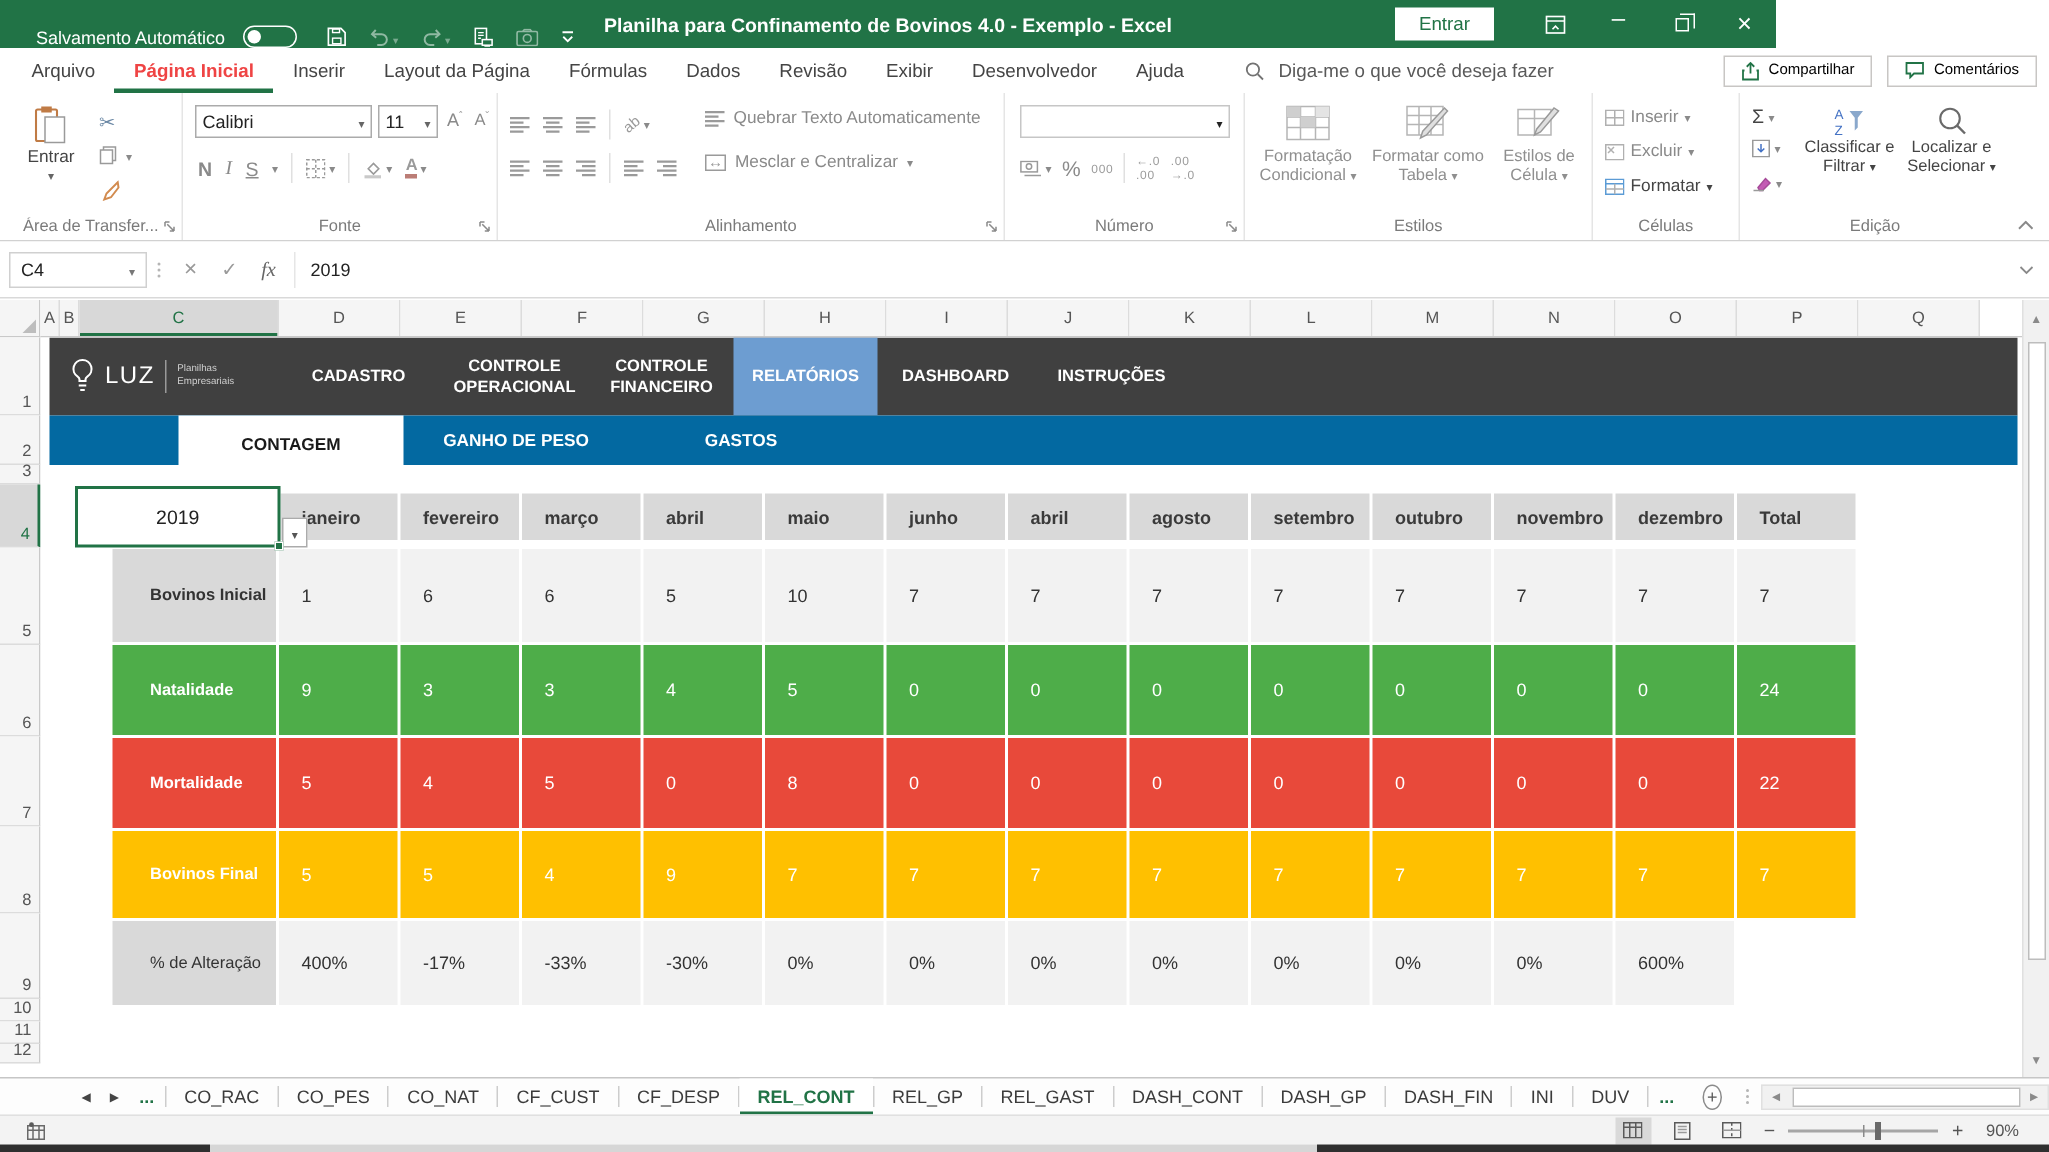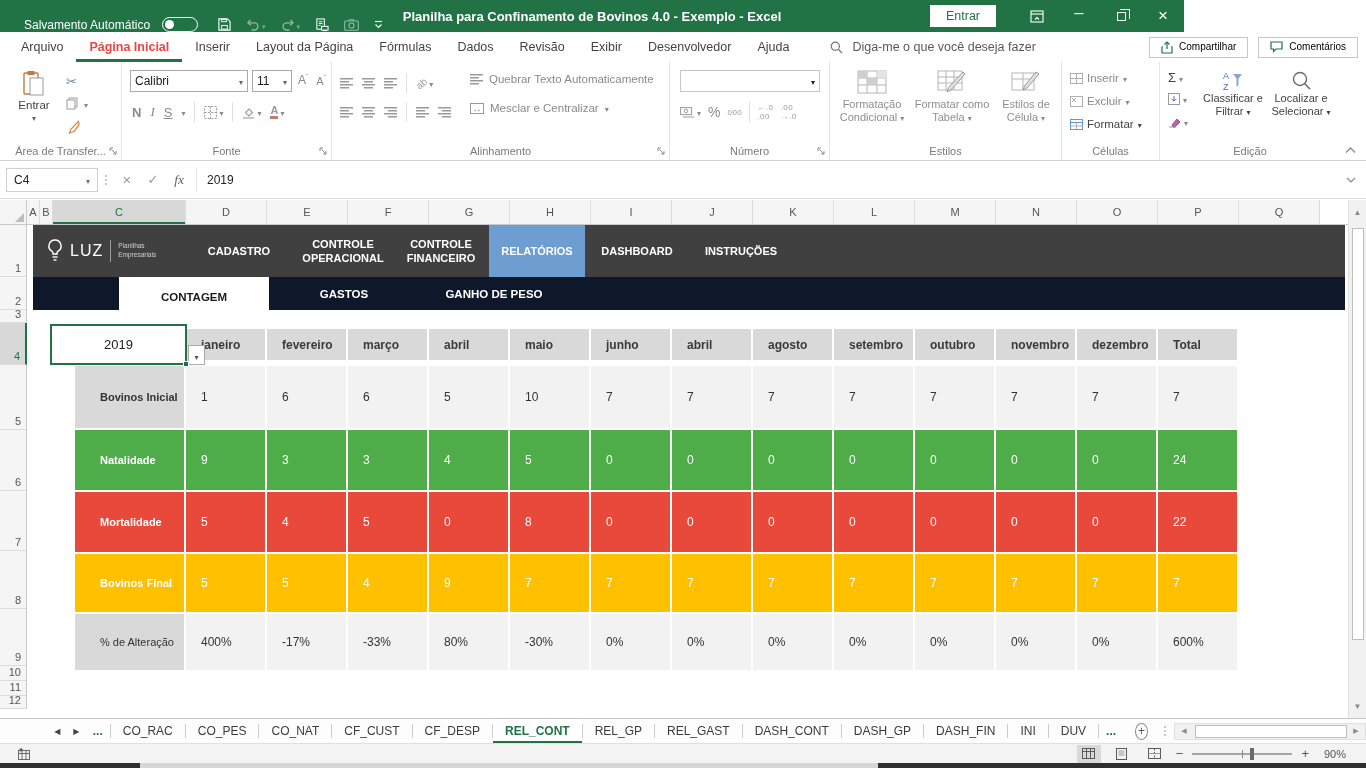--- a/index.html
+++ b/index.html
@@ -110,21 +110,21 @@
   .navband{position:absolute;left:6px;top:0;width:1312px;height:52px;background:#404040;
     display:flex;align-items:stretch;}
   .brand{display:flex;align-items:center;gap:7px;padding:0 14px;width:152px;}
   .brand-name{color:#fff;font-size:16px;letter-spacing:1px;}
   .brand-sep{width:1px;height:22px;background:#9a9a9a;}
   .brand-tag{color:#cfcfcf;font-size:6.5px;line-height:1.35;width:44px;}
   #navitems{display:flex;align-items:stretch;}
   .navitem{display:flex;align-items:center;justify-content:center;text-align:center;color:#fff;
     font-weight:bold;font-size:11px;line-height:1.3;padding:0 6px;cursor:pointer;}
   .navitem.active{background:#6d9dd1;}
-  .blueband{position:absolute;left:6px;top:52px;width:1312px;height:33px;background:#0f172a;}
+  .blueband{position:absolute;left:6px;top:52px;width:1312px;height:33px;background:#0369a1;}
   #subtabs{display:flex;margin-left:86px;height:33px;align-items:flex-start;}
   .subtab{width:150px;height:33px;display:flex;align-items:center;justify-content:center;
     color:#fff;font-weight:bold;font-size:11.5px;cursor:pointer;}
   .subtab.active{background:#fff;color:#1a1a1a;height:40px;z-index:3;}
 
   
   #yearbox{position:absolute;left:23px;top:99px;width:137px;height:41px;background:#fff;
     border:2px solid #217346;display:flex;align-items:center;justify-content:center;
     font-size:13px;color:#222;z-index:4;}
   #fillhandle{position:absolute;left:156px;top:136px;width:6px;height:6px;background:#217346;
@@ -632,22 +632,22 @@
         <div class="navitem" style="width: 100px;">CONTROLE OPERACIONAL</div>
         <div class="navitem" style="width: 96px;">CONTROLE FINANCEIRO</div>
         <div class="navitem active" style="width: 96px;">RELATÓRIOS</div>
         <div class="navitem" style="width: 104px;">DASHBOARD</div>
         <div class="navitem" style="width: 104px;">INSTRUÇÕES</div>
       </div>
   </div>
   <div class="blueband">
     <div id="subtabs">
         <div class="subtab active">CONTAGEM</div>
+        <div class="subtab">GANHO DE PESO</div>
         <div class="subtab">GASTOS</div>
-        <div class="subtab">GANHO DE PESO</div>
       </div>
   </div>
 
   <div id="yearbox">
       <span>2019</span>
     </div>
   <div id="fillhandle"></div>
   <div id="filterbtn">
       <i class="caret"></i>
     </div>
@@ -732,21 +732,20 @@
           <div class="tcell">7</div>
           <div class="tcell">7</div>
           <div class="tcell">7</div>
           <div class="tcell">7</div>
         </div>
         <div class="trow gray" style="height: 56px;">
           <div class="tlabel">% de Alteração</div>
           <div class="tcell">400%</div>
           <div class="tcell">-17%</div>
           <div class="tcell">-33%</div>
-          <div class="tcell">80%</div>
           <div class="tcell">-30%</div>
           <div class="tcell">0%</div>
           <div class="tcell">0%</div>
           <div class="tcell">0%</div>
           <div class="tcell">0%</div>
           <div class="tcell">0%</div>
           <div class="tcell">0%</div>
           <div class="tcell">0%</div>
           <div class="tcell">600%</div>
         </div>

